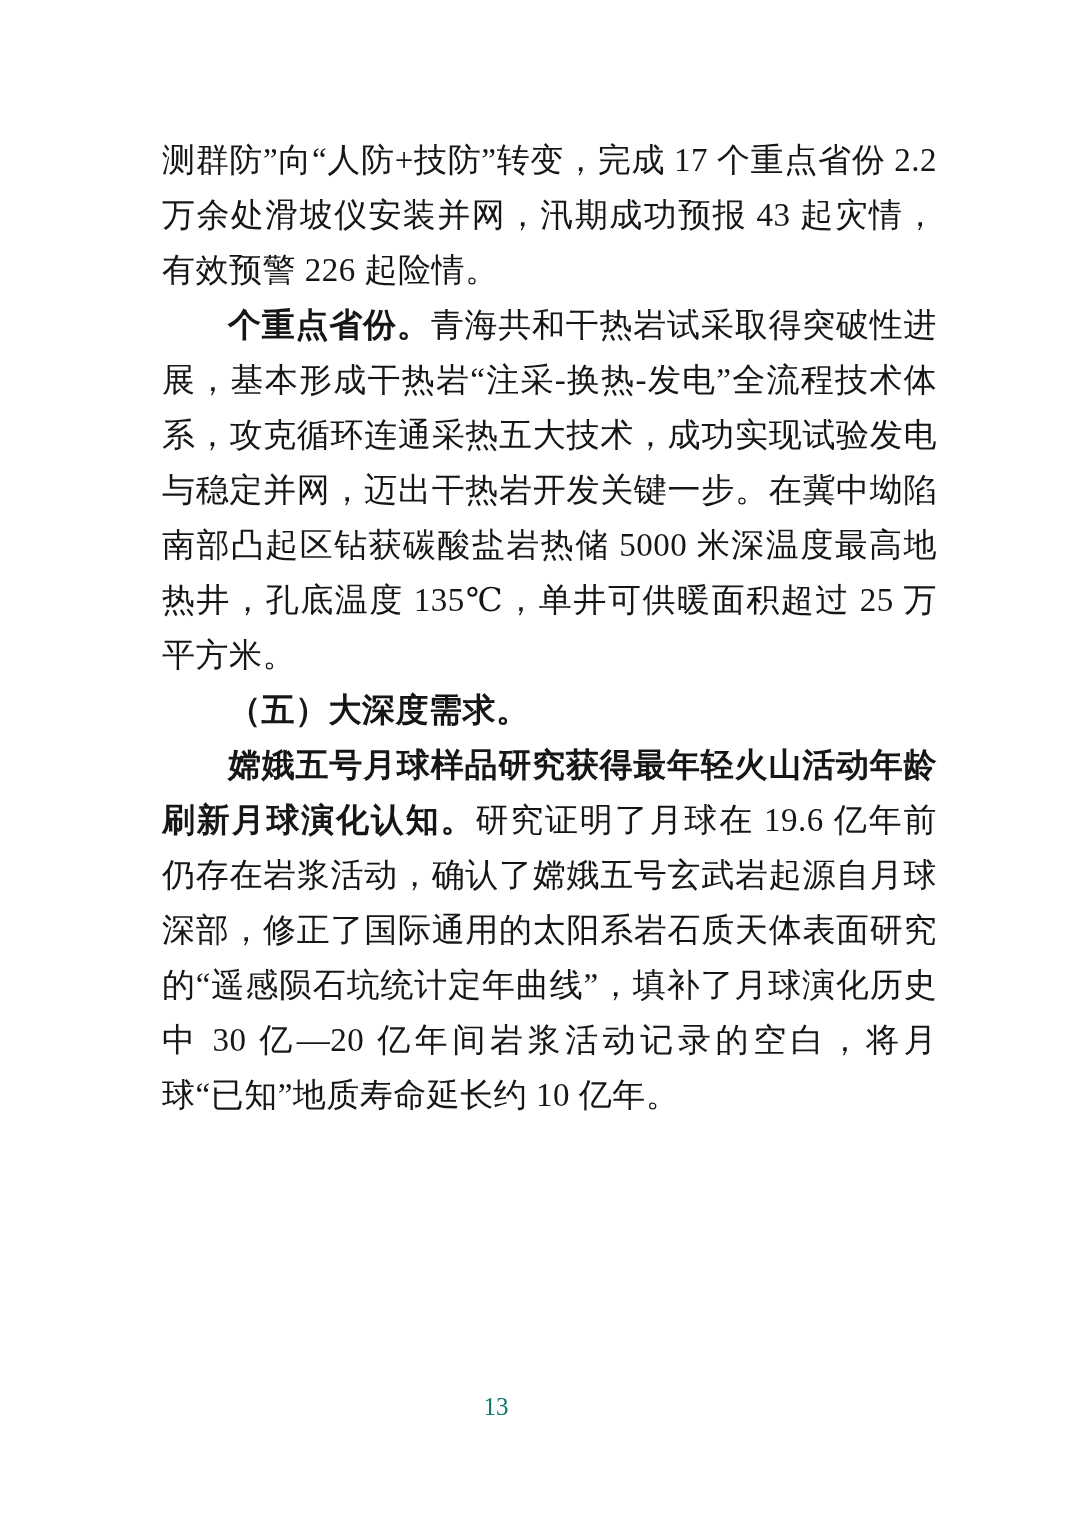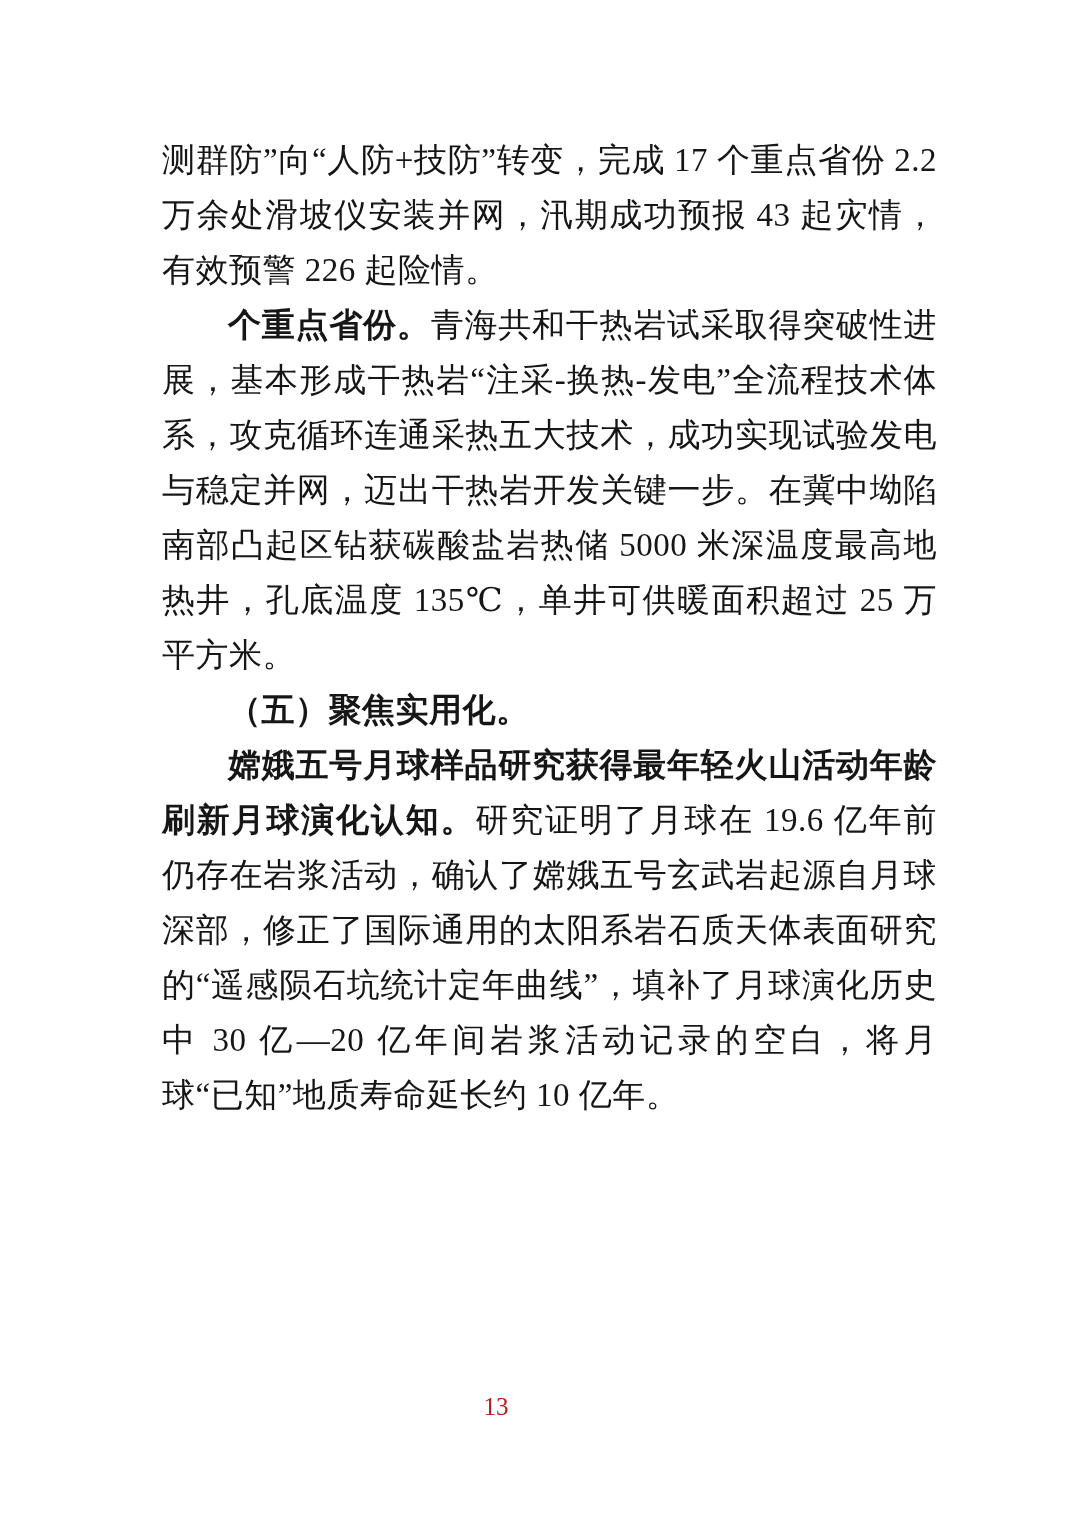--- a/index.html
+++ b/index.html
@@ -40,27 +40,27 @@
     font-weight: 700;
   }
   .page-number {
     position: absolute;
     left: 0;
     right: 0;
     top: 1392px;
     text-align: center;
     font-size: 25px;
     line-height: 30px;
-    color: #b91c1c;
+    color: #0f766e;
   }
 </style>
 </head>
 <body>
 
 <div class="page">
   <div class="text-block">
       <p class="para"><span class="seg">测群防”向“人防+技防”转变，完成 17 个重点省份 2.2 万余处滑坡仪安装并网，汛期成功预报 43 起灾情，有效预警 226 起险情。</span></p>
       <p class="para indent"><span class="seg bold">个重点省份。</span><span class="seg">青海共和干热岩试采取得突破性进展，基本形成干热岩“注采-换热-发电”全流程技术体系，攻克循环连通采热五大技术，成功实现试验发电与稳定并网，迈出干热岩开发关键一步。在冀中坳陷南部凸起区钻获碳酸盐岩热储 5000 米深温度最高地热井，孔底温度 135℃，单井可供暖面积超过 25 万平方米。</span></p>
-      <p class="para indent"><span class="seg bold">（五）聚焦实用化。</span></p>
+      <p class="para indent"><span class="seg bold">（五）大深度需求。</span></p>
       <p class="para indent"><span class="seg bold">嫦娥五号月球样品研究获得最年轻火山活动年龄刷新月球演化认知。</span><span class="seg">研究证明了月球在 19.6 亿年前仍存在岩浆活动，确认了嫦娥五号玄武岩起源自月球深部，修正了国际通用的太阳系岩石质天体表面研究的“遥感陨石坑统计定年曲线”，填补了月球演化历史中 30 亿—20 亿年间岩浆活动记录的空白，将月球“已知”地质寿命延长约 10 亿年。</span></p>
     </div>
   <div class="page-number">13</div>
 </div>
 
 </body></html>

